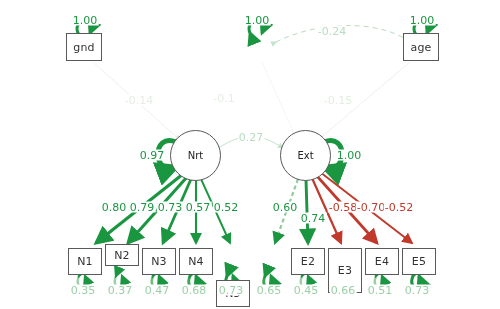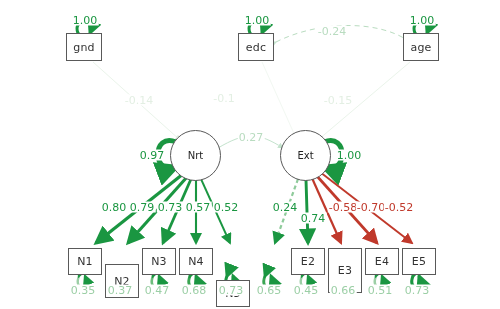--- a/index.html
+++ b/index.html
@@ -149,38 +149,35 @@
       <path d="M302,276 C296,291 314,291 308,276" fill="none" stroke="#9ccfa6" stroke-width="2.4" marker-end="url(#ah-resid)" marker-start="url(#ah-resid)"></path>
       <path d="M339,276 C333,291 351,291 345,276" fill="none" stroke="#3aa552" stroke-width="2.9" marker-end="url(#ah-resid)" marker-start="url(#ah-resid)"></path>
       <path d="M376,276 C370,291 388,291 382,276" fill="none" stroke="#9ccfa6" stroke-width="2.5" marker-end="url(#ah-resid)" marker-start="url(#ah-resid)"></path>
       <path d="M413,276 C407,291 425,291 419,276" fill="none" stroke="#1a9641" stroke-width="3.1" marker-end="url(#ah-resid)" marker-start="url(#ah-resid)"></path>
     </g>
   </svg>
 
   <div class="node-box" style="left:66px;top:33px;width:36px;height:28px;">
     <span>gnd</span>
   </div>
-  <div class="node-box" style="left:238px;top:33px;width:36px;height:28px;">
-    <span>edc</span>
-  </div>
   <div class="node-box" style="left:403px;top:33px;width:36px;height:28px;">
     <span>age</span>
   </div>
 
   <div class="node-circle" style="left:170px;top:130px;width:51px;height:51px;">
     <span>Nrt</span>
   </div>
   <div class="node-circle" style="left:280px;top:130px;width:51px;height:51px;">
     <span>Ext</span>
   </div>
 
   <div class="node-box" style="left:68px;top:248px;width:34px;height:27px;">
     <span>N1</span>
     </div>
-  <div class="node-box" style="left:105px;top:264px;width:34px;height:34px;">
+  <div class="node-box" style="left:105px;top:244px;width:34px;height:22px;">
     <span>N2</span>
     </div>
   <div class="node-box" style="left:142px;top:248px;width:34px;height:27px;">
     <span>N3</span>
     </div>
   <div class="node-box" style="left:179px;top:248px;width:34px;height:27px;">
     <span>N4</span>
     </div>
   <div class="node-box" style="left:216px;top:248px;width:34px;height:27px;margin-top:32px;">
     <span>N5</span>
@@ -211,21 +208,21 @@
   <div class="lbl lbl-faint" style="left:139px;top:100px;">-0.14</div>
   <div class="lbl lbl-faint" style="left:224px;top:98px;">-0.1</div>
   <div class="lbl lbl-faint" style="left:338px;top:100px;">-0.15</div>
 
   <div class="lbl lbl-green" style="left:114px;top:207px;">0.80</div>
   <div class="lbl lbl-green" style="left:142px;top:207px;">0.79</div>
   <div class="lbl lbl-green" style="left:170px;top:207px;">0.73</div>
   <div class="lbl lbl-green" style="left:198px;top:207px;">0.57</div>
   <div class="lbl lbl-green" style="left:226px;top:207px;">0.52</div>
 
-  <div class="lbl lbl-green" style="left:285px;top:207px;">0.24</div>
+  <div class="lbl lbl-green" style="left:285px;top:207px;">0.60</div>
   <div class="lbl lbl-green" style="left:313px;top:207px;margin-top:11px;">0.74</div>
   <div class="lbl lbl-red" style="left:343px;top:207px;">-0.58</div>
   <div class="lbl lbl-red" style="left:371px;top:207px;">-0.70</div>
   <div class="lbl lbl-red" style="left:399px;top:207px;">-0.52</div>
 
   <div class="lbl lbl-resid" style="left:83px;top:290px;">0.35</div>
   <div class="lbl lbl-resid" style="left:120px;top:290px;">0.37</div>
   <div class="lbl lbl-resid" style="left:157px;top:290px;">0.47</div>
   <div class="lbl lbl-resid" style="left:194px;top:290px;">0.68</div>
   <div class="lbl lbl-resid" style="left:231px;top:290px;">0.73</div>

